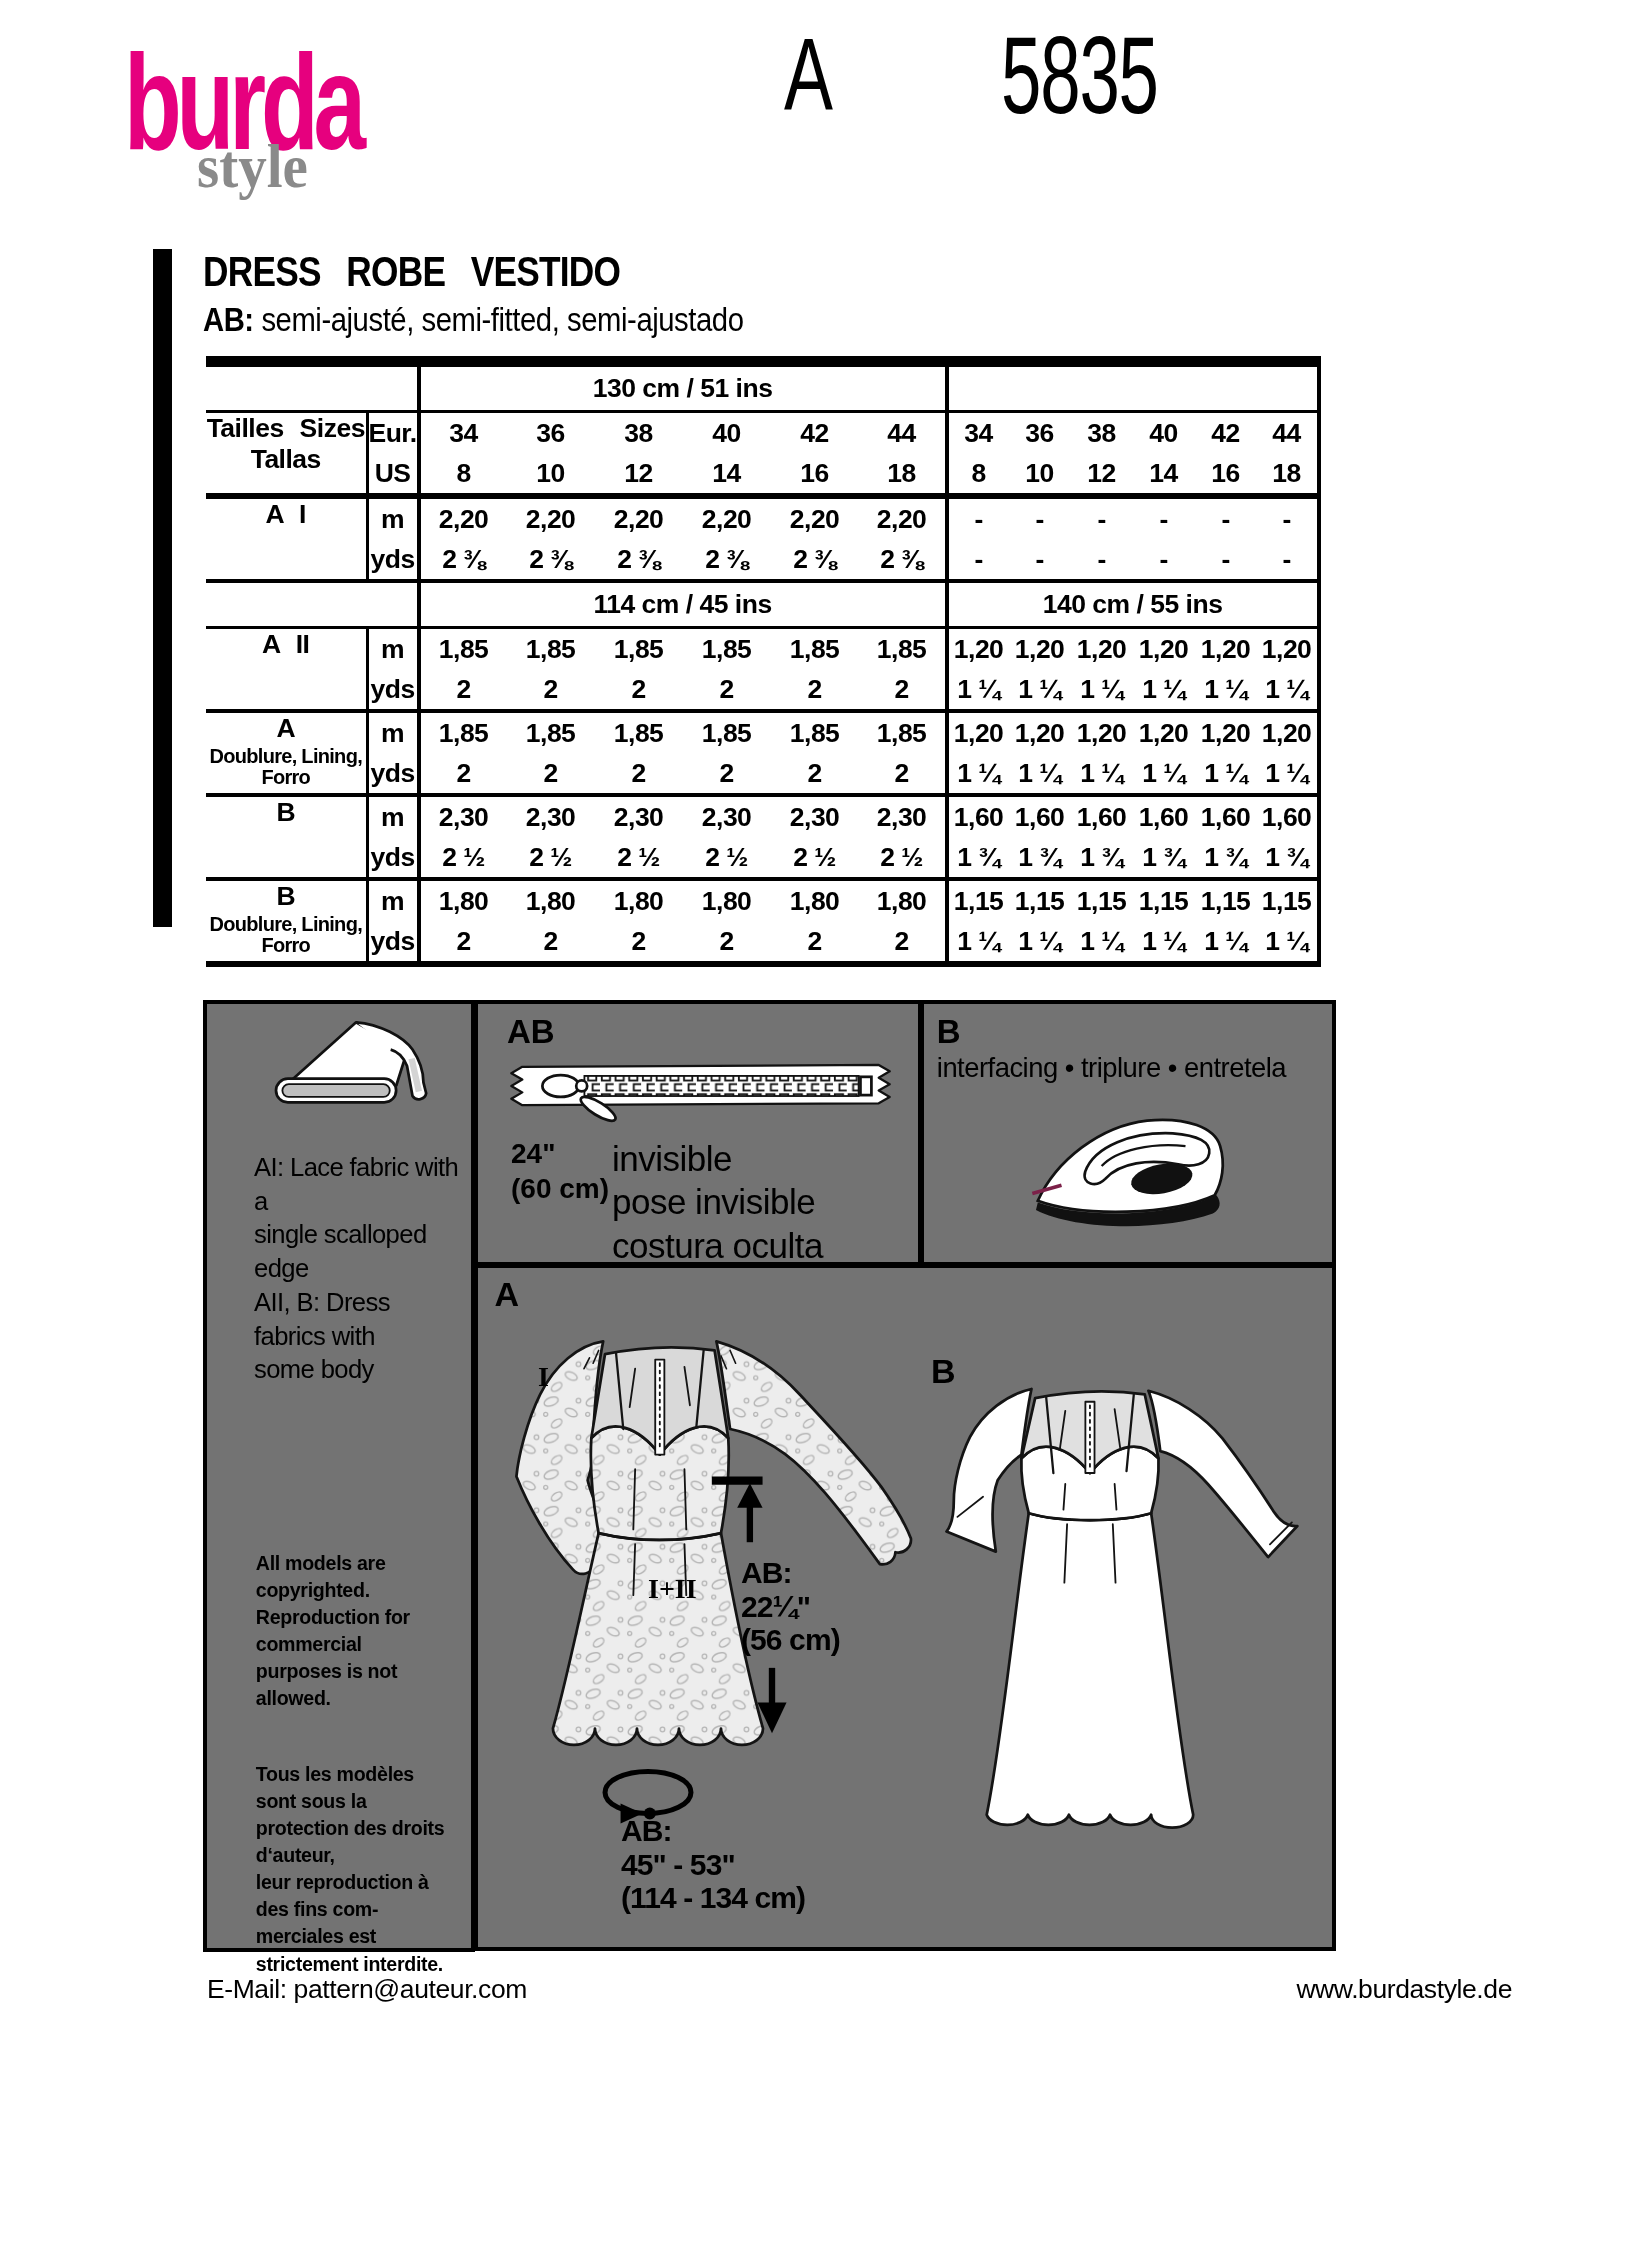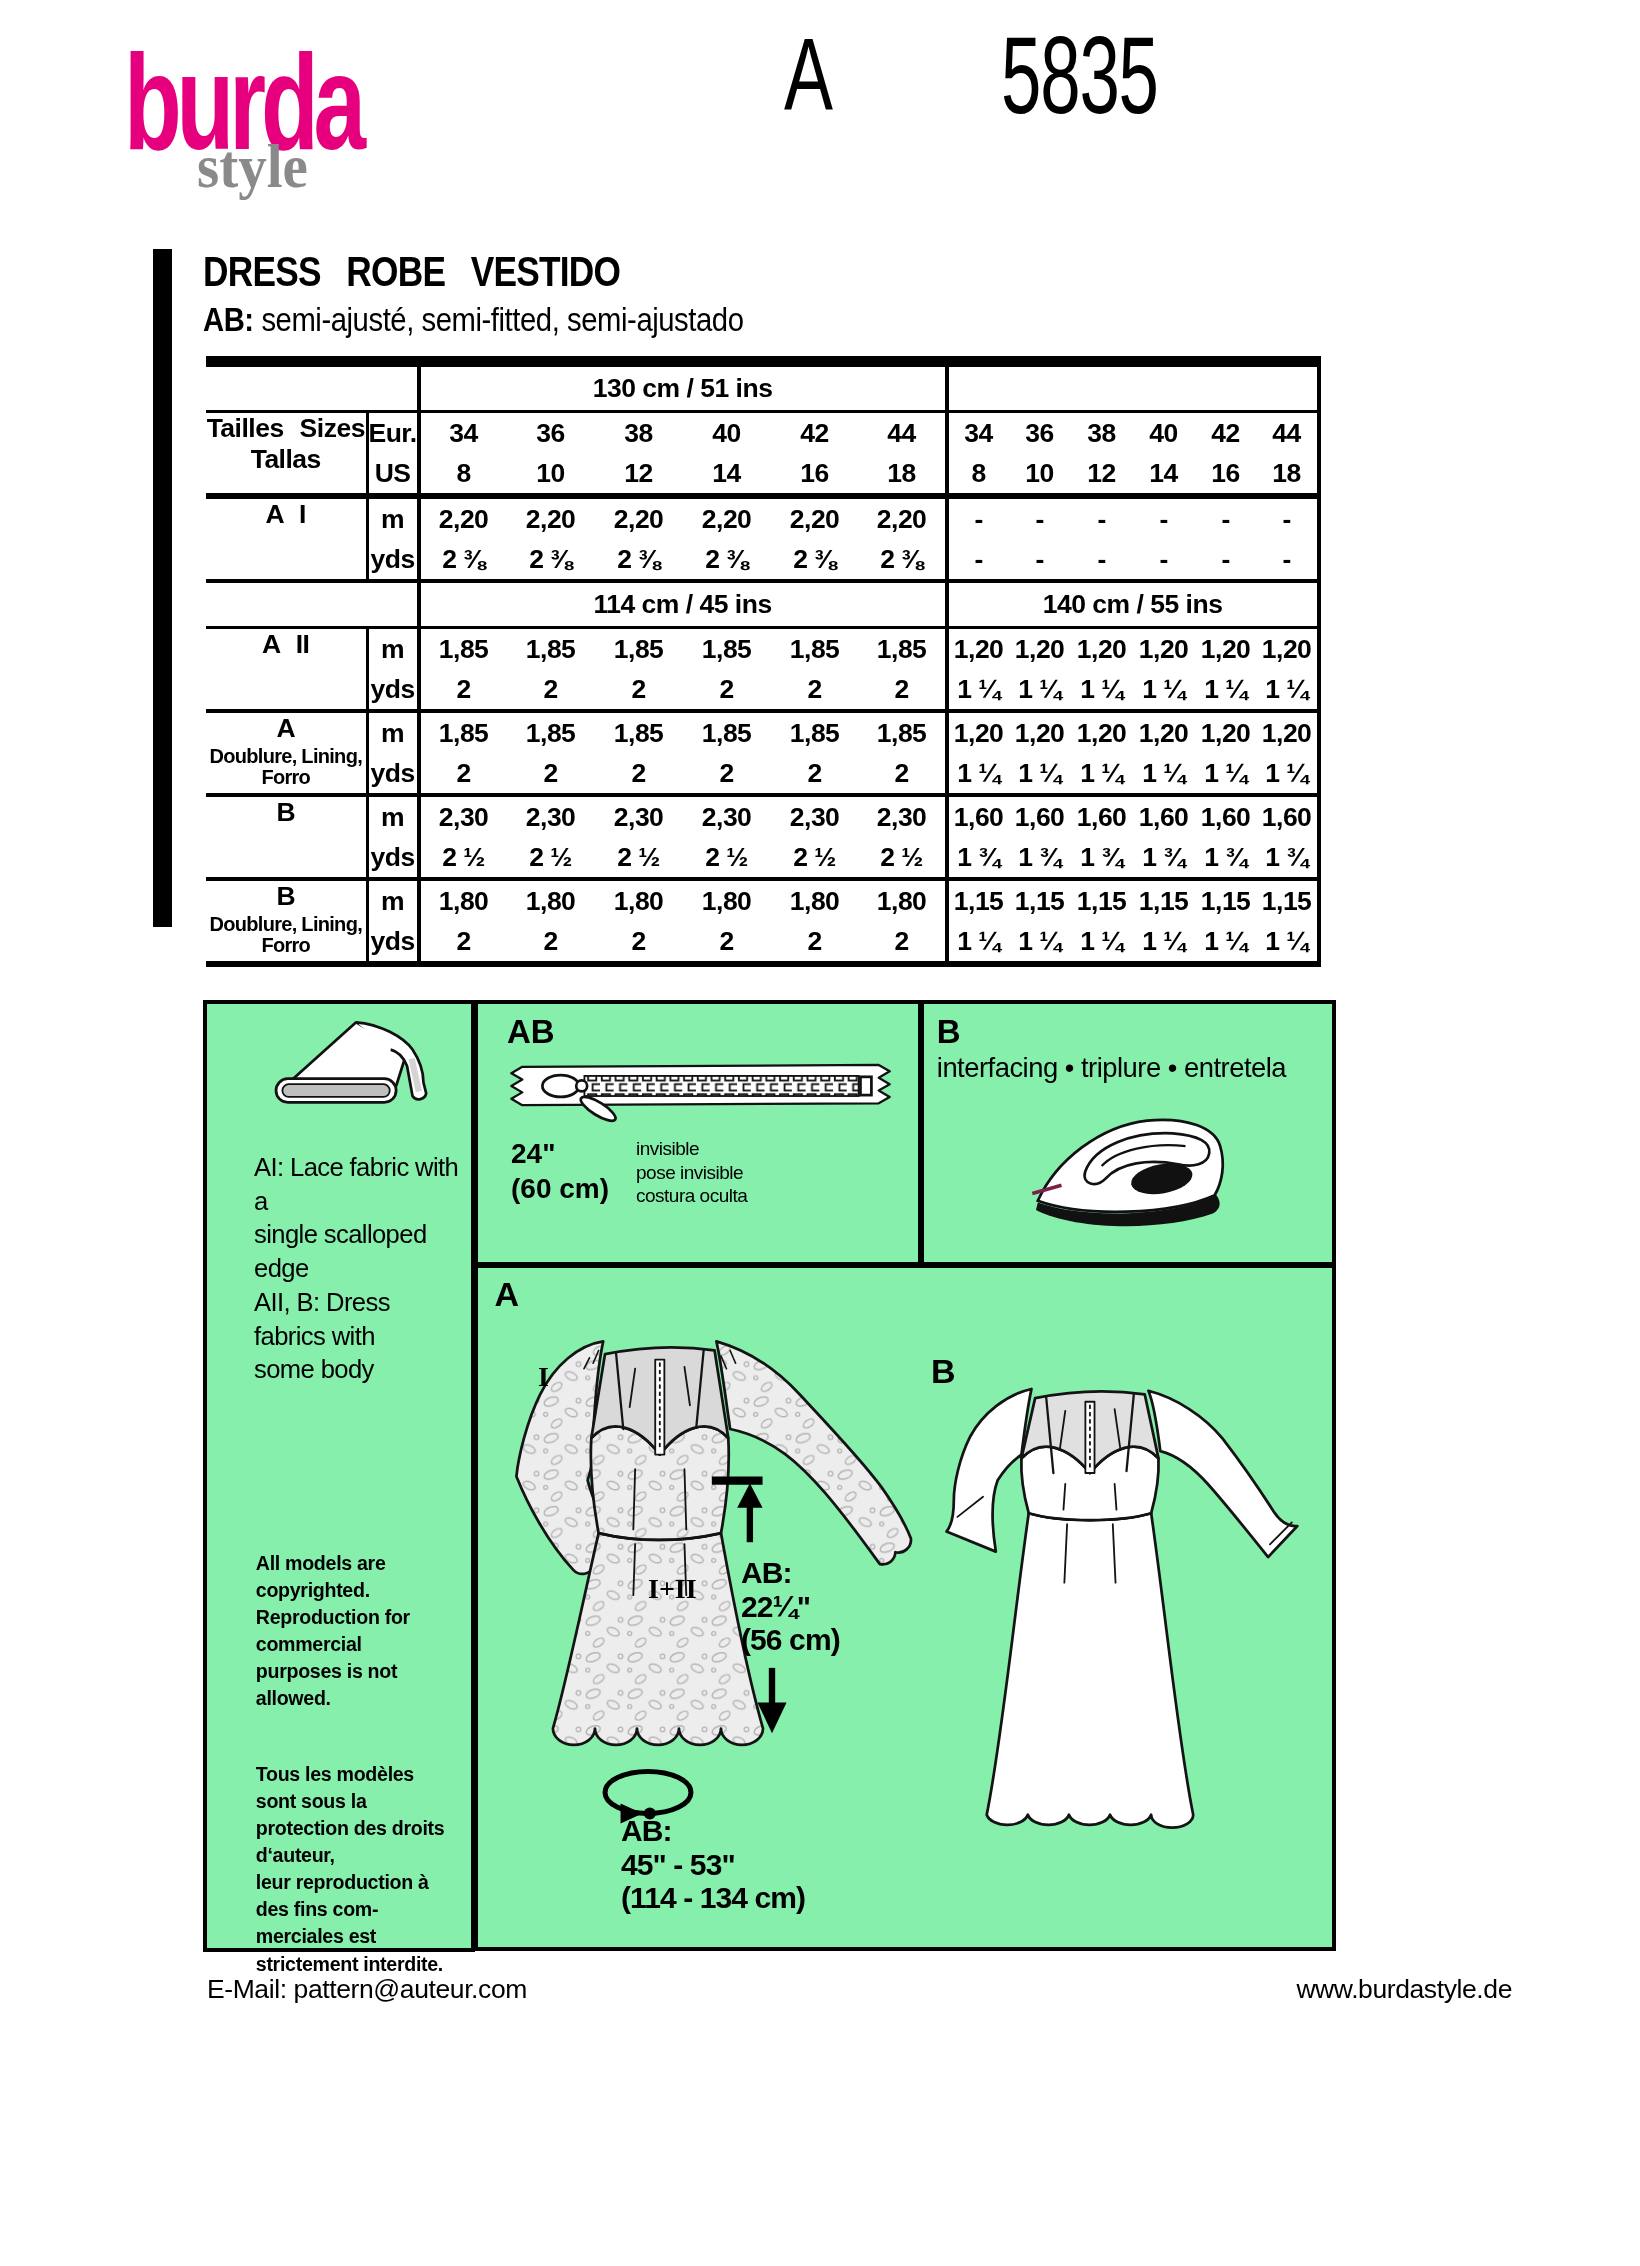--- a/index.html
+++ b/index.html
@@ -36,37 +36,37 @@
   .v1{border-right:3.7px solid #000;}
   .v2{border-right:4.6px solid #000;}
   .v3{border-right:4.6px solid #000;}
   .vr{border-right:4.6px solid #000;}
   .lbl{text-align:left;vertical-align:top;padding:2.7px 0 0 6.4px;word-spacing:9.1px;}
   .lbl .sub{font-size:20px;letter-spacing:-0.7px;word-spacing:0;line-height:1.05;margin-top:1.8px;}
   .unit{text-align:right;padding-right:8.2px;}
   .gh{font-size:27.4px;}
 
   
-  .box{position:absolute;border:4.6px solid #000;box-sizing:border-box;background:#86efac;}
+  .box{position:absolute;border:4.6px solid #000;box-sizing:border-box;background:#737373;}
   #fabric-box{left:203px;top:1000px;width:272px;height:952px;padding-left:36px;}
   #notions-box{left:474px;top:1000px;width:448px;height:266px;}
   #interfacing-box{left:920px;top:1000px;width:416px;height:266px;}
   #drawings-box{left:474px;top:1264px;width:862px;height:687px;}
 
   .fab-icon{display:block;margin:11px auto 11px auto;}
   .fab-text{padding:0 11px;font-size:25.6px;line-height:1.32;letter-spacing:-0.6px;white-space:pre-line;}
   .fab-text p{margin:0 0 12px 0;}
   .copy-text{padding:0 12.8px;margin-top:90px;font-size:19.6px;font-weight:bold;line-height:1.38;
              letter-spacing:-0.3px;white-space:pre-line;}
   .copy-text p{margin:0 0 22px 0;}
 
   .box-label{position:absolute;font-weight:bold;font-size:33px;line-height:1;}
   .zip-icon{position:absolute;left:25.6px;top:48px;}
   .zip-length{position:absolute;left:33px;top:132px;font-weight:bold;font-size:28px;line-height:1.25;white-space:pre-line;}
-  .zip-type{position:absolute;left:158px;top:133px;font-size:19px;line-height:1.24;white-space:pre-line;letter-spacing:-0.5px;}
+  .zip-type{position:absolute;left:134px;top:133px;font-size:35px;line-height:1.24;white-space:pre-line;letter-spacing:-0.5px;}
   .interfacing-text{position:absolute;left:12.8px;top:48px;font-size:27.4px;letter-spacing:-0.5px;}
   .iron-icon{position:absolute;left:101px;top:91px;}
 
   .viewlab{position:absolute;font-weight:bold;font-size:34px;line-height:1;}
   .lacelab{position:absolute;font-family:"Liberation Serif",serif;font-weight:bold;font-size:28px;line-height:1;}
   .note{position:absolute;font-weight:bold;font-size:30px;line-height:1.12;letter-spacing:-0.9px;white-space:pre-line;}
   .dr{position:absolute;}
 
   
   #footer{position:absolute;left:207px;top:1966px;width:1305px;font-size:26.5px;letter-spacing:-0.4px;}

